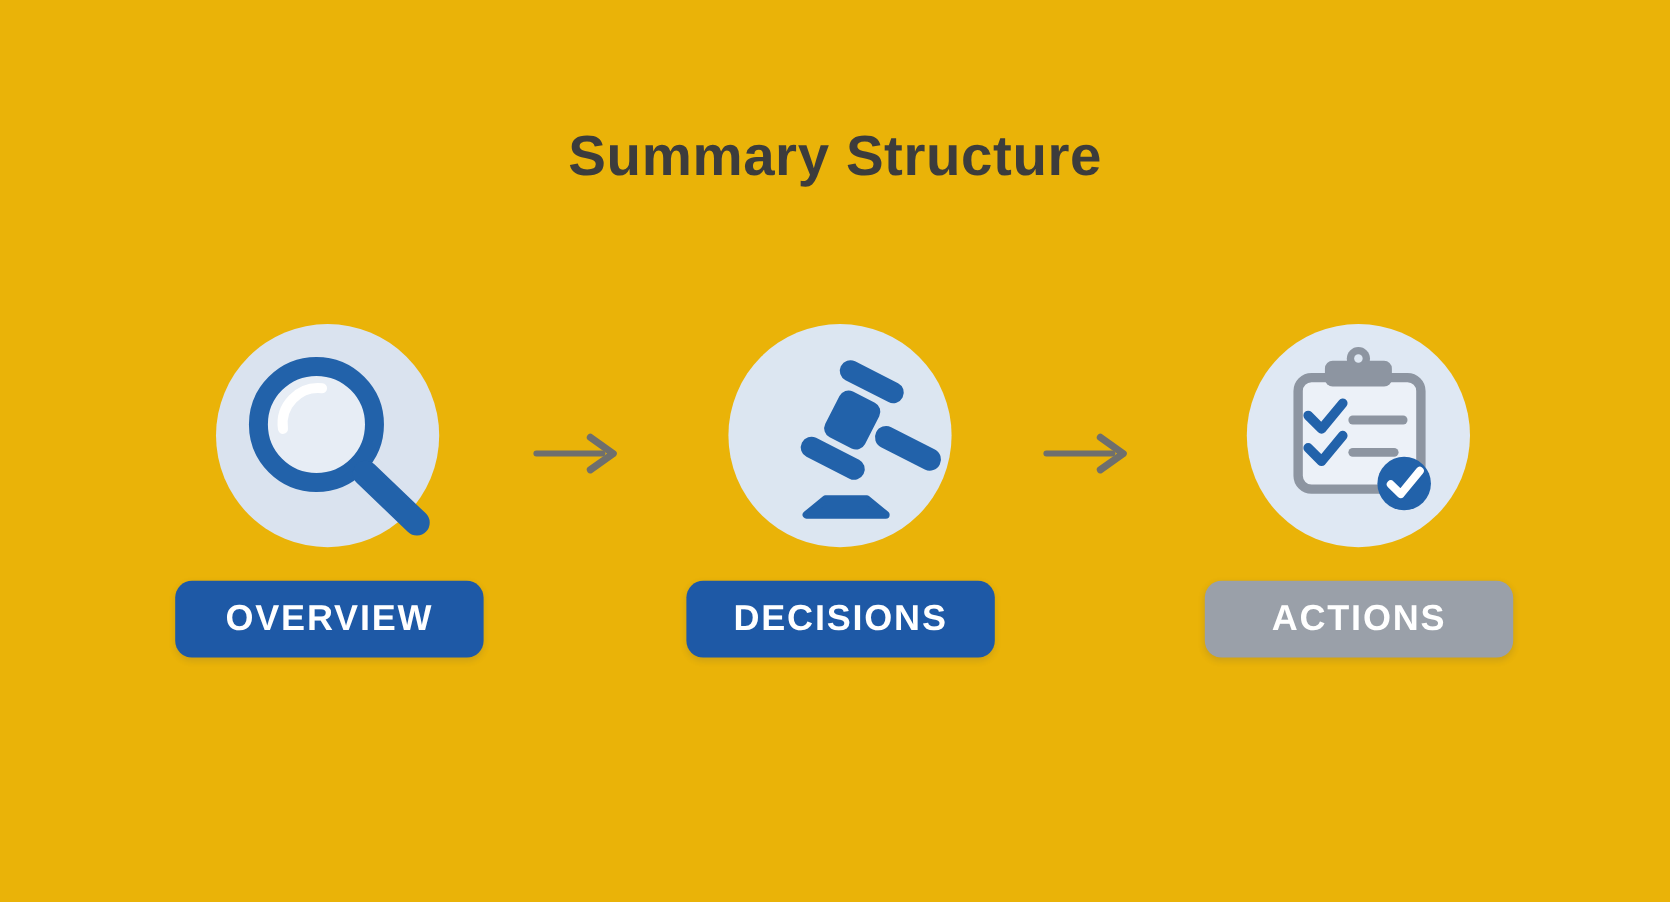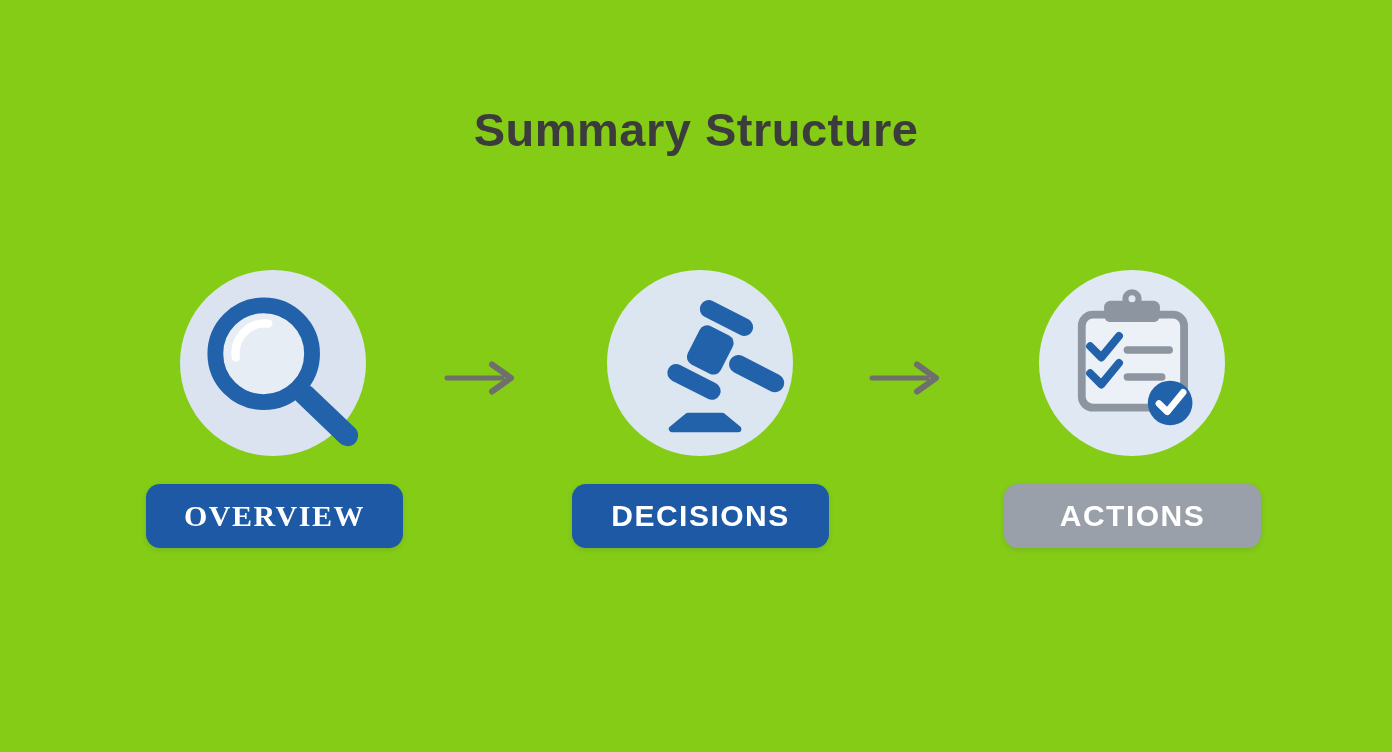--- a/index.html
+++ b/index.html
@@ -20,35 +20,35 @@
     box-shadow:0 2px 5px rgba(40,60,90,0.14);
   }
   .p1{left:146px;} .p2{left:572px;} .p3{left:1004px;}
   .pill span{font-size:30px;font-weight:700;letter-spacing:1.5px;line-height:1;}
   .arrow{position:absolute;top:356px;width:80px;height:44px;}
   .a1{left:443px;} .a2{left:868px;}
 </style>
 </head>
 <body>
 
-<div class="canvas" style="background-color: #84cc16;">
+<div class="canvas" style="background-color: #eab308;">
 
   <div class="title" style="color: rgb(60, 60, 60);">Summary Structure</div>
 
   <div class="step-circle c1" style="background-color: rgb(218, 227, 239);">
     <svg viewBox="0 0 100 100">
       <g fill="none" stroke-linecap="round" stroke="#2262aa">
         <circle cx="45" cy="45" r="26" stroke-width="8.5" fill="#e7edf5"></circle>
         <line x1="67" y1="67" x2="90" y2="89" stroke-width="11.5"></line>
       </g>
       <path d="M30 47 A16 16 0 0 1 47.5 28.8" stroke-width="4.5" fill="none" stroke-linecap="round" stroke="#ffffff"></path>
     </svg>
   </div>
   <div class="pill p1" style="background-color: rgb(30, 89, 166);">
-    <span style="color: rgb(255, 255, 255); font-family: Liberation Serif, serif;">OVERVIEW</span>
+    <span style="color: rgb(255, 255, 255);">OVERVIEW</span>
   </div>
 
   <svg class="arrow a1" viewBox="0 0 80 44">
     <g fill="none" stroke-linecap="round" stroke-linejoin="round" stroke="#6f6f6d">
       <path d="M4 22 H59" stroke-width="5"></path>
       <path d="M49 8.5 L68 22 L49 35.5" stroke-width="6"></path>
     </g>
   </svg>
 
   <div class="step-circle c2" style="background-color: rgb(220, 230, 241);">

